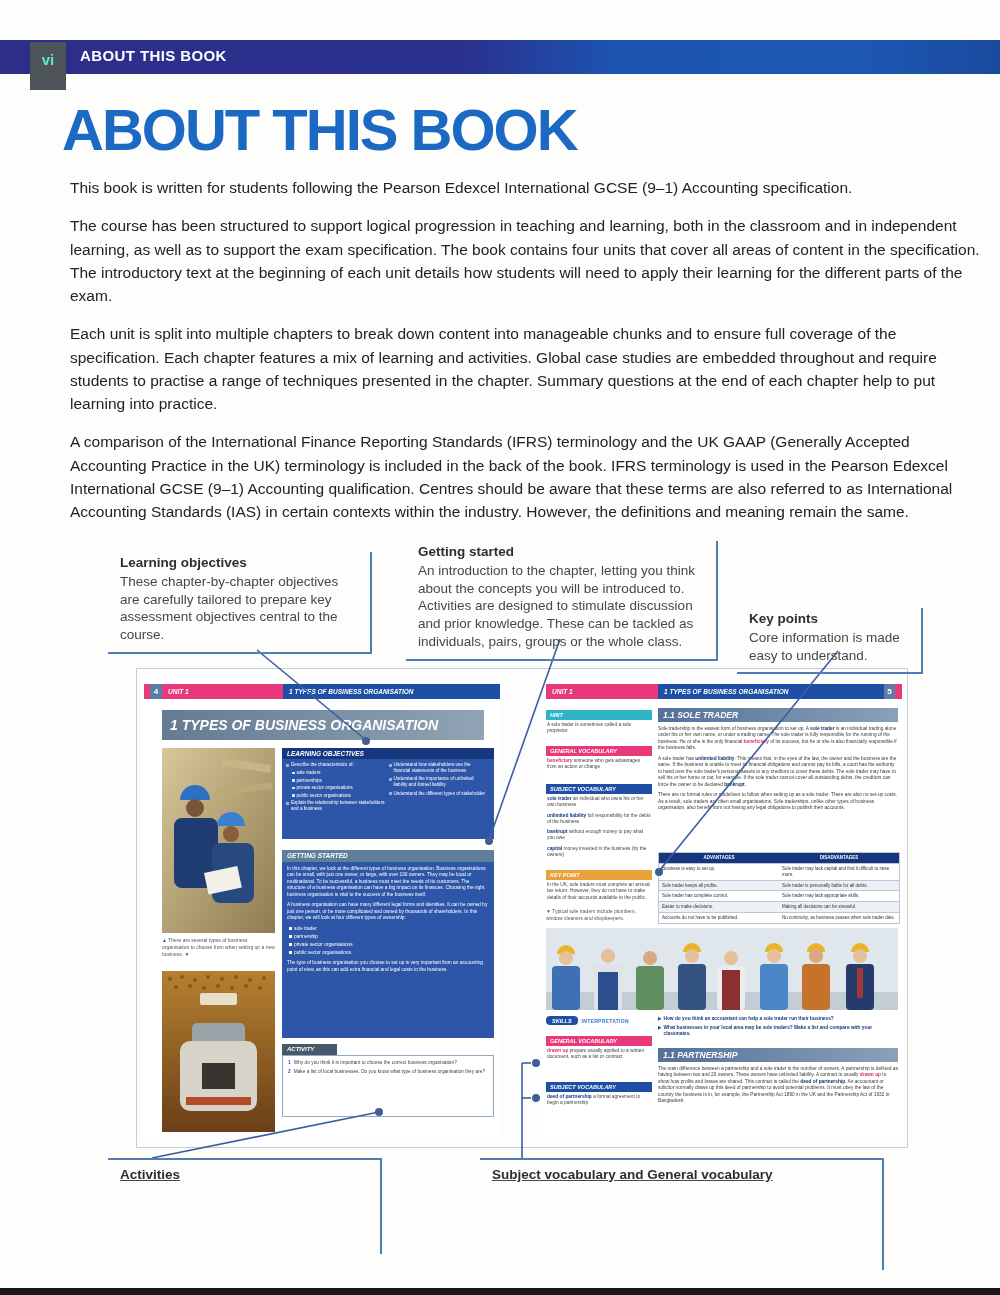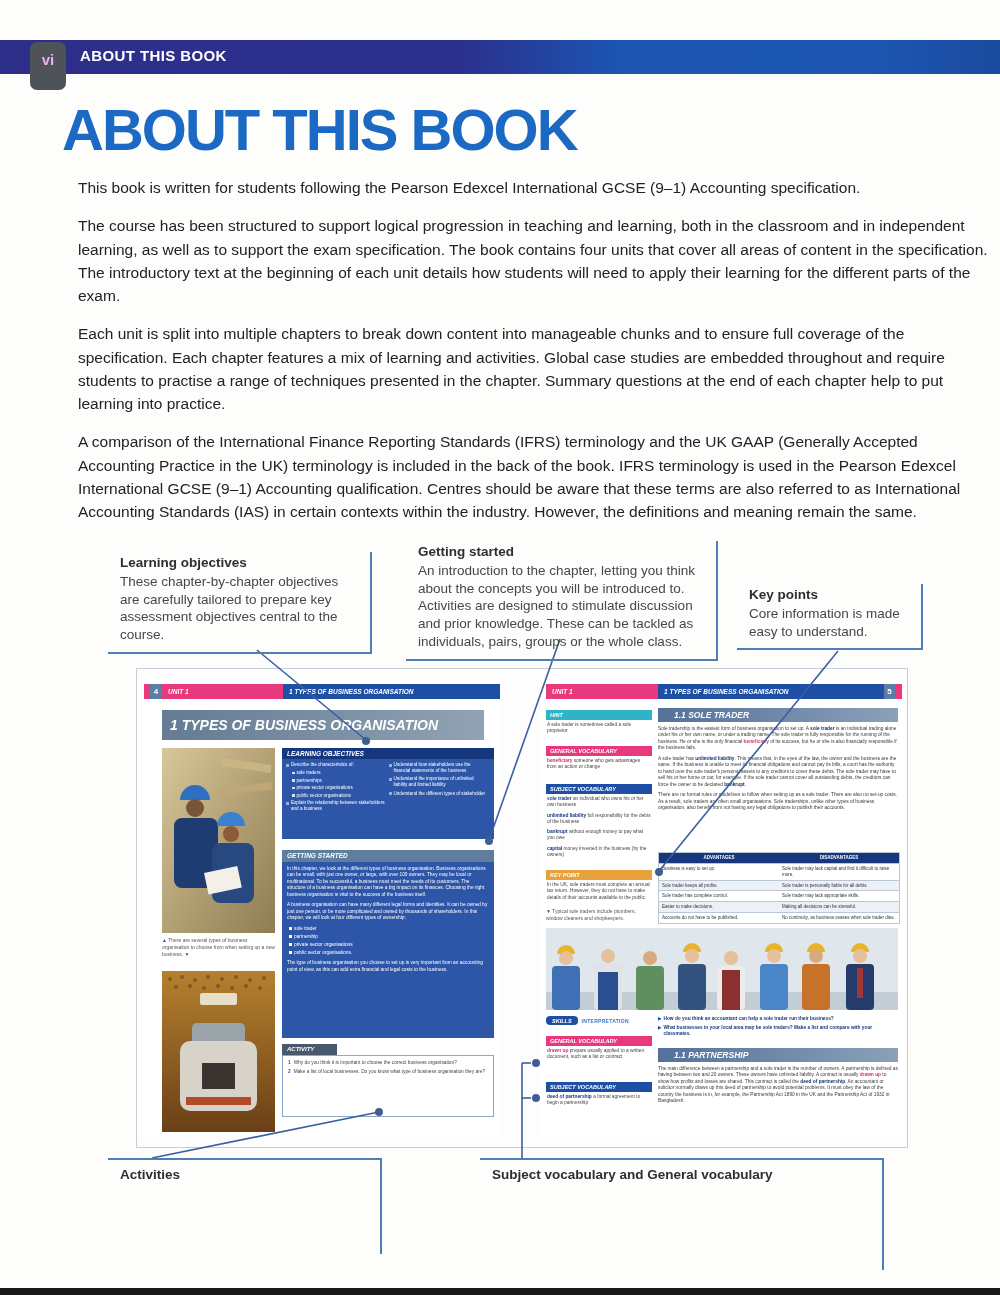--- a/index.html
+++ b/index.html
@@ -3,37 +3,37 @@
 <meta charset="utf-8">
 <style>
   html,body{margin:0;padding:0;background:#e8e8e8;}
   #page{position:relative;width:1000px;height:1295px;background:#fdfdfc;
         font-family:"Liberation Sans",sans-serif;overflow:hidden;}
 
   
   .banner{position:absolute;left:0;top:40px;width:1000px;height:34px;
     background:linear-gradient(90deg,#2d2e8a 0%,#2b308d 46%,#1c55b2 62%,#1d57b4 86%,#1a4a9e 100%);}
   .folio-box{position:absolute;left:30px;top:42px;width:36px;height:48px;background:#4d5356;
-    color:#f0abfc;font-size:15px;font-weight:bold;text-align:center;line-height:36px;z-index:2;border-radius:7px;}
+    color:#5eead4;font-size:15px;font-weight:bold;text-align:center;line-height:36px;z-index:2;}
   .banner-title{position:absolute;left:80px;top:47px;color:#fff;font-size:15px;font-weight:bold;
     letter-spacing:.4px;z-index:2;}
 
   
   .page-title{position:absolute;left:62px;top:96px;color:#1c69c4;font-size:58px;font-weight:bold;
     letter-spacing:-2px;}
 
   
   .intro{position:absolute;left:66px;top:176px;width:922px;color:#222;font-size:15.5px;line-height:1.5;}
-  .intro p{margin:0 0 15px 12px;}
+  .intro p{margin:0 0 15px 4px;}
 
   
   .callout{position:absolute;color:#474747;font-size:13.5px;line-height:1.32;z-index:6;background:transparent;}
   .callout .co-title{font-weight:bold;color:#2e2e2e;margin-bottom:1px;}
   .co-rb{border-right:2px solid #4d7fb5;border-bottom:2px solid #4d7fb5;padding:2px 10px 8px 12px;}
-  .co-tr{border-top:2px solid #4d7fb5;border-right:2px solid #4d7fb5;padding:6px 10px 8px 12px;}
+  .co-tr{border-top:2px solid #4d7fb5;border-right:2px solid #4d7fb5;padding:6px 10px 8px 12px;text-decoration:underline;}
 
   
   .figure-frame{position:absolute;left:136px;top:668px;width:770px;height:478px;
     border:1px solid #c6ced6;background:#fdfdfd;}
   .mini-page{position:absolute;background:#fff;overflow:hidden;}
   #left-page{left:142px;top:680px;width:358px;height:456px;}
   #right-page{left:542px;top:680px;width:362px;height:456px;}
 
   .band{position:absolute;height:15px;top:4px;}
   .band-pink{background:#e8397d;}
@@ -78,21 +78,21 @@
   .m-head{font-size:5.5px;font-weight:bold;font-style:italic;color:#fff;padding:1.5px 0 1.5px 4px;}
   .m-box{position:absolute;left:4px;width:106px;font-size:4.8px;line-height:1.3;color:#444;}
   .m-body{padding:2px 1px 0 1px;}
   .term-p{color:#d6336c;font-weight:bold;}
   .term-b{color:#16377e;font-weight:bold;}
   .kw-b{font-weight:bold;color:#14346f;}
   .kw-p{font-weight:bold;color:#d6336c;}
 
   .sec-bar{position:absolute;left:116px;width:240px;height:14px;
     background:linear-gradient(90deg,#54719b,#8ba1b9);color:#fff;font-weight:bold;font-style:italic;
-    font-size:8.5px;line-height:14px;padding-left:16px;box-sizing:border-box;}
+    font-size:8.5px;line-height:14px;padding-left:5px;box-sizing:border-box;}
   .sec-text{position:absolute;left:116px;width:240px;font-size:4.8px;line-height:1.35;color:#3a3a3a;}
   .sec-text p{margin:0 0 4px 0;}
 
   .adv-table{position:absolute;left:116px;top:172px;width:240px;font-size:4.5px;color:#333;
     border:0.5px solid #b9c6d4;}
   .adv-row{display:flex;border-top:0.5px solid #b9c6d4;}
   .adv-row:nth-child(odd):not(.adv-hrow){background:#edf1f5;}
   .adv-cell{width:50%;padding:2px 3px;box-sizing:border-box;line-height:1.3;}
   .adv-hrow{background:#16377e;color:#fff;font-weight:bold;text-align:center;border-top:0;}
   .adv-hrow .adv-cell{padding:2px;}
@@ -129,21 +129,21 @@
   </div>
 
   <div class="callout co-rb" style="left:108px;top:552px;width:240px;">
     <div class="co-title">Learning objectives</div>
     <div>These chapter-by-chapter objectives are carefully tailored to prepare key assessment objectives central to the course.</div>
   </div>
   <div class="callout co-rb" style="left:406px;top:541px;width:288px;">
     <div class="co-title">Getting started</div>
     <div>An introduction to the chapter, letting you think about the concepts you will be introduced to. Activities are designed to stimulate discussion and prior knowledge. These can be tackled as individuals, pairs, groups or the whole class.</div>
   </div>
-  <div class="callout co-rb" style="left:737px;top:584px;width:162px;">
+  <div class="callout co-rb" style="left:737px;top:608px;width:162px;">
     <div class="co-title">Key points</div>
     <div>Core information is made easy to understand.</div>
   </div>
   <div class="callout co-tr" style="left:108px;top:1158px;width:250px;height:80px;">
     <div class="co-title">Activities</div>
   </div>
   <div class="callout co-tr" style="left:480px;top:1158px;width:380px;height:96px;">
     <div class="co-title">Subject vocabulary and General vocabulary</div>
   </div>
 

